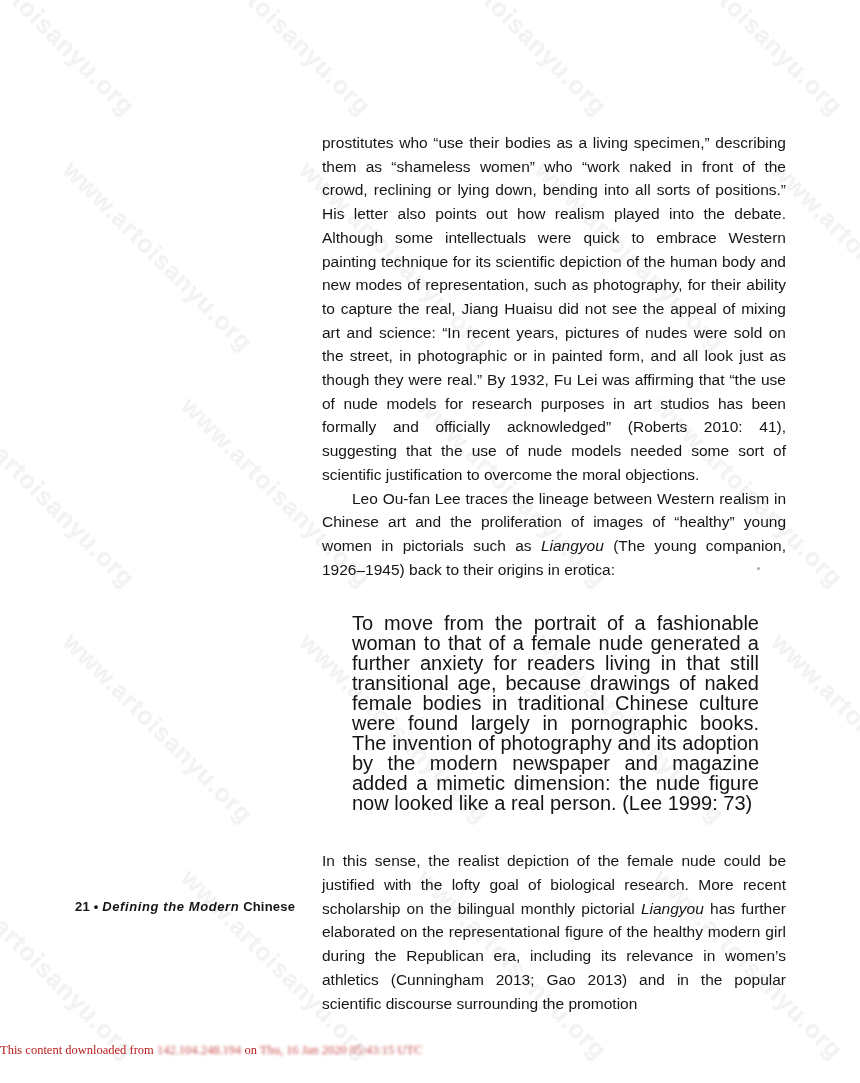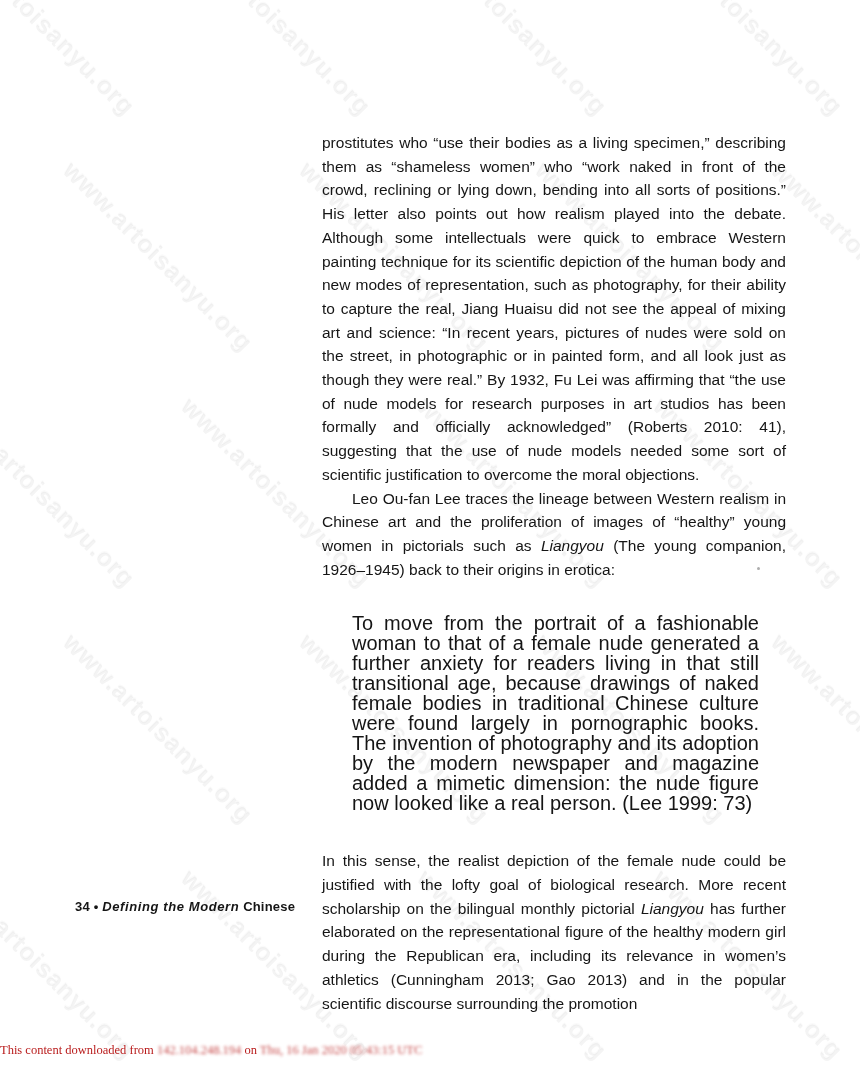--- a/index.html
+++ b/index.html
@@ -112,21 +112,21 @@
   <main class="text-block">
     <p>prostitutes who “use their bodies as a living specimen,” describing them as “shameless women” who “work naked in front of the crowd, reclining or lying down, bending into all sorts of positions.” His letter also points out how realism played into the debate. Although some intellectuals were quick to embrace Western painting technique for its scientific depiction of the human body and new modes of representation, such as photography, for their ability to capture the real, Jiang Huaisu did not see the appeal of mixing art and science: “In recent years, pictures of nudes were sold on the street, in photographic or in painted form, and all look just as though they were real.” By 1932, Fu Lei was affirming that “the use of nude models for research purposes in art studios has been formally and officially acknowledged” (Roberts 2010: 41), suggesting that the use of nude models needed some sort of scientific justification to overcome the moral objections.</p>
     <p class="indent"><span>Leo Ou-fan Lee traces the lineage between Western realism in Chinese art and the proliferation of images of “healthy” young women in pictorials such as </span><em>Liangyou</em><span> (The young companion, 1926–1945) back to their origins in erotica:</span></p>
     <p class="quote">To move from the portrait of a fashionable woman to that of a female nude generated a further anxiety for readers living in that still transitional age, because drawings of naked female bodies in traditional Chinese culture were found largely in pornographic books. The invention of photography and its adoption by the modern newspaper and magazine added a mimetic dimension: the nude figure now looked like a real person. (Lee 1999: 73)</p>
     <p><span>In this sense, the realist depiction of the female nude could be justified with the lofty goal of biological research. More recent scholarship on the bilingual monthly pictorial </span><em>Liangyou</em><span> has further elaborated on the representational figure of the healthy modern girl during the Republican era, including its relevance in women’s athletics (Cunningham 2013; Gao 2013) and in the popular scientific discourse surrounding the promotion</span></p>
   </main>
 
   <div class="speck"></div>
 
   <div class="running-footer">
-    <span>34</span>
+    <span>21</span>
     <span>•</span>
     <span class="it">Defining the Modern</span>
     <span>Chinese</span>
   </div>
 
   <div class="jstor">
     <div>
       <span>This content downloaded from</span>
       <span class="redacted">142.104.248.194</span>
       <span>on</span>

